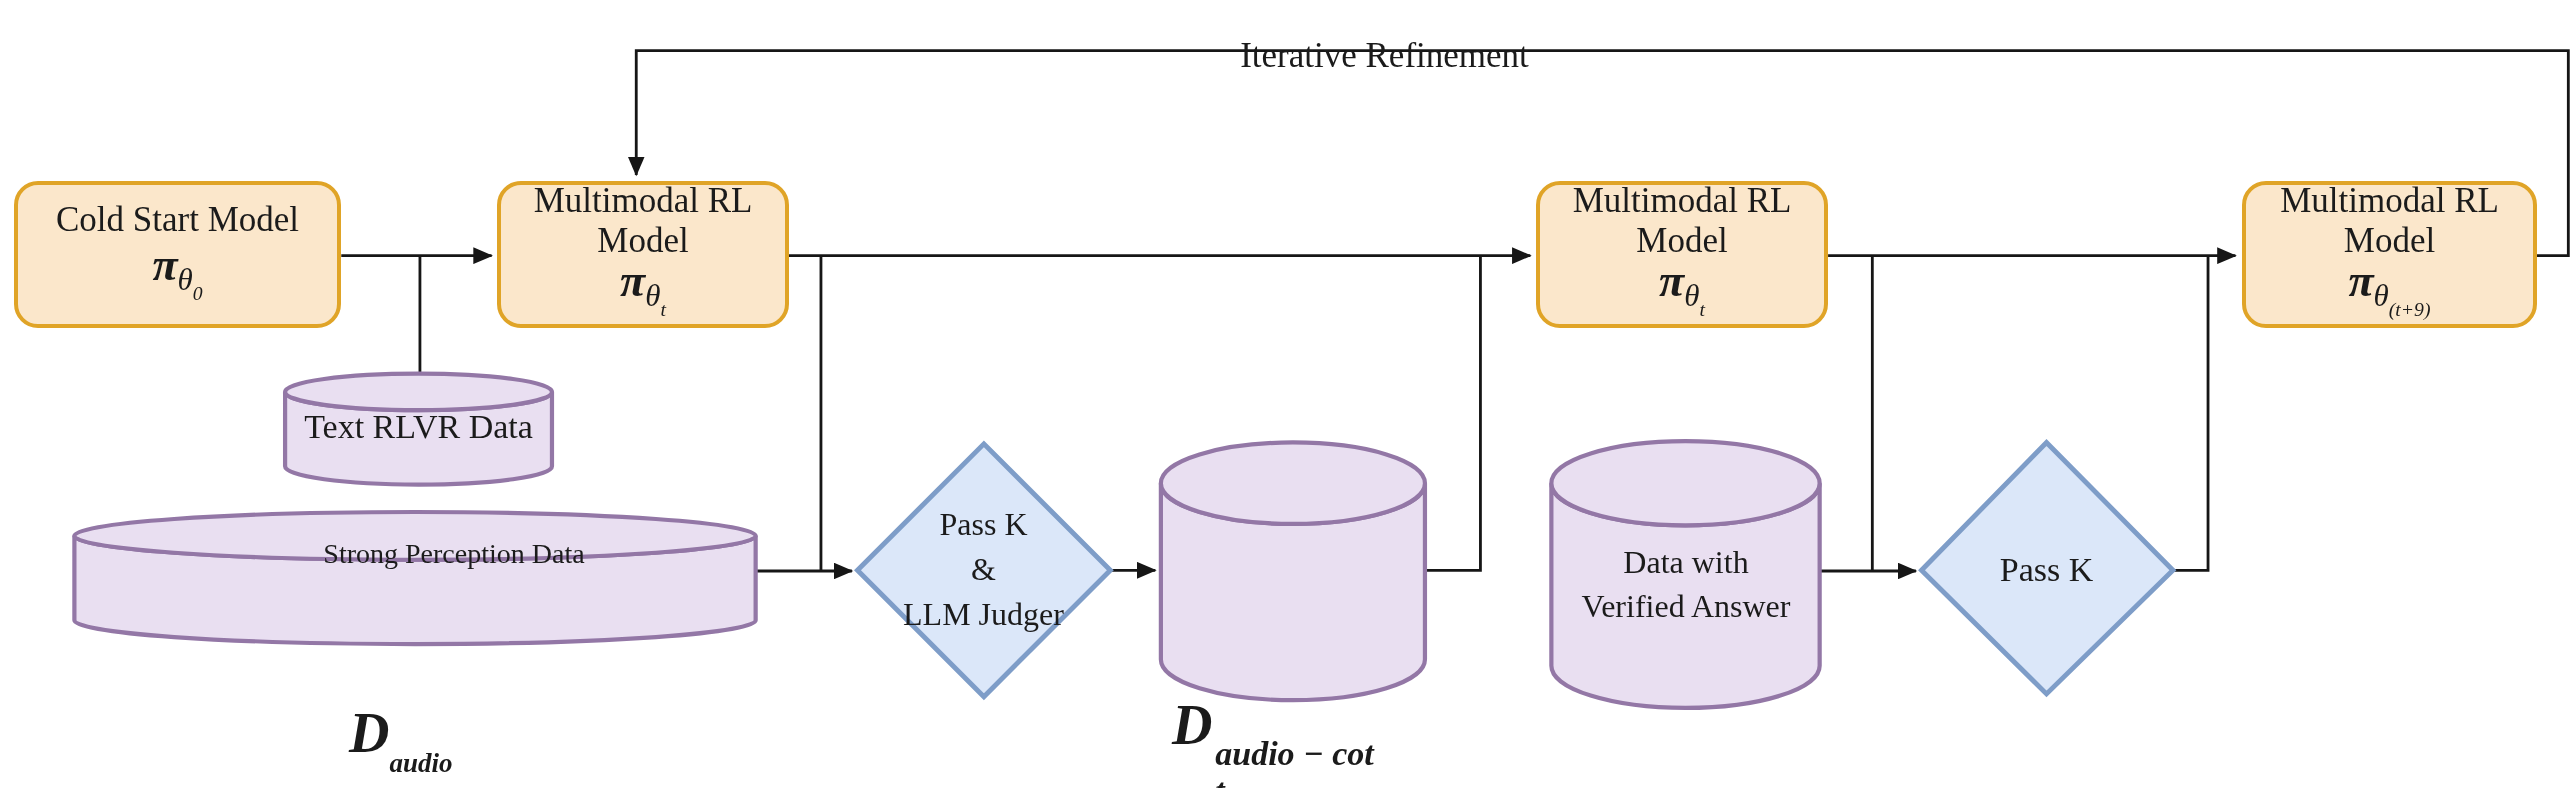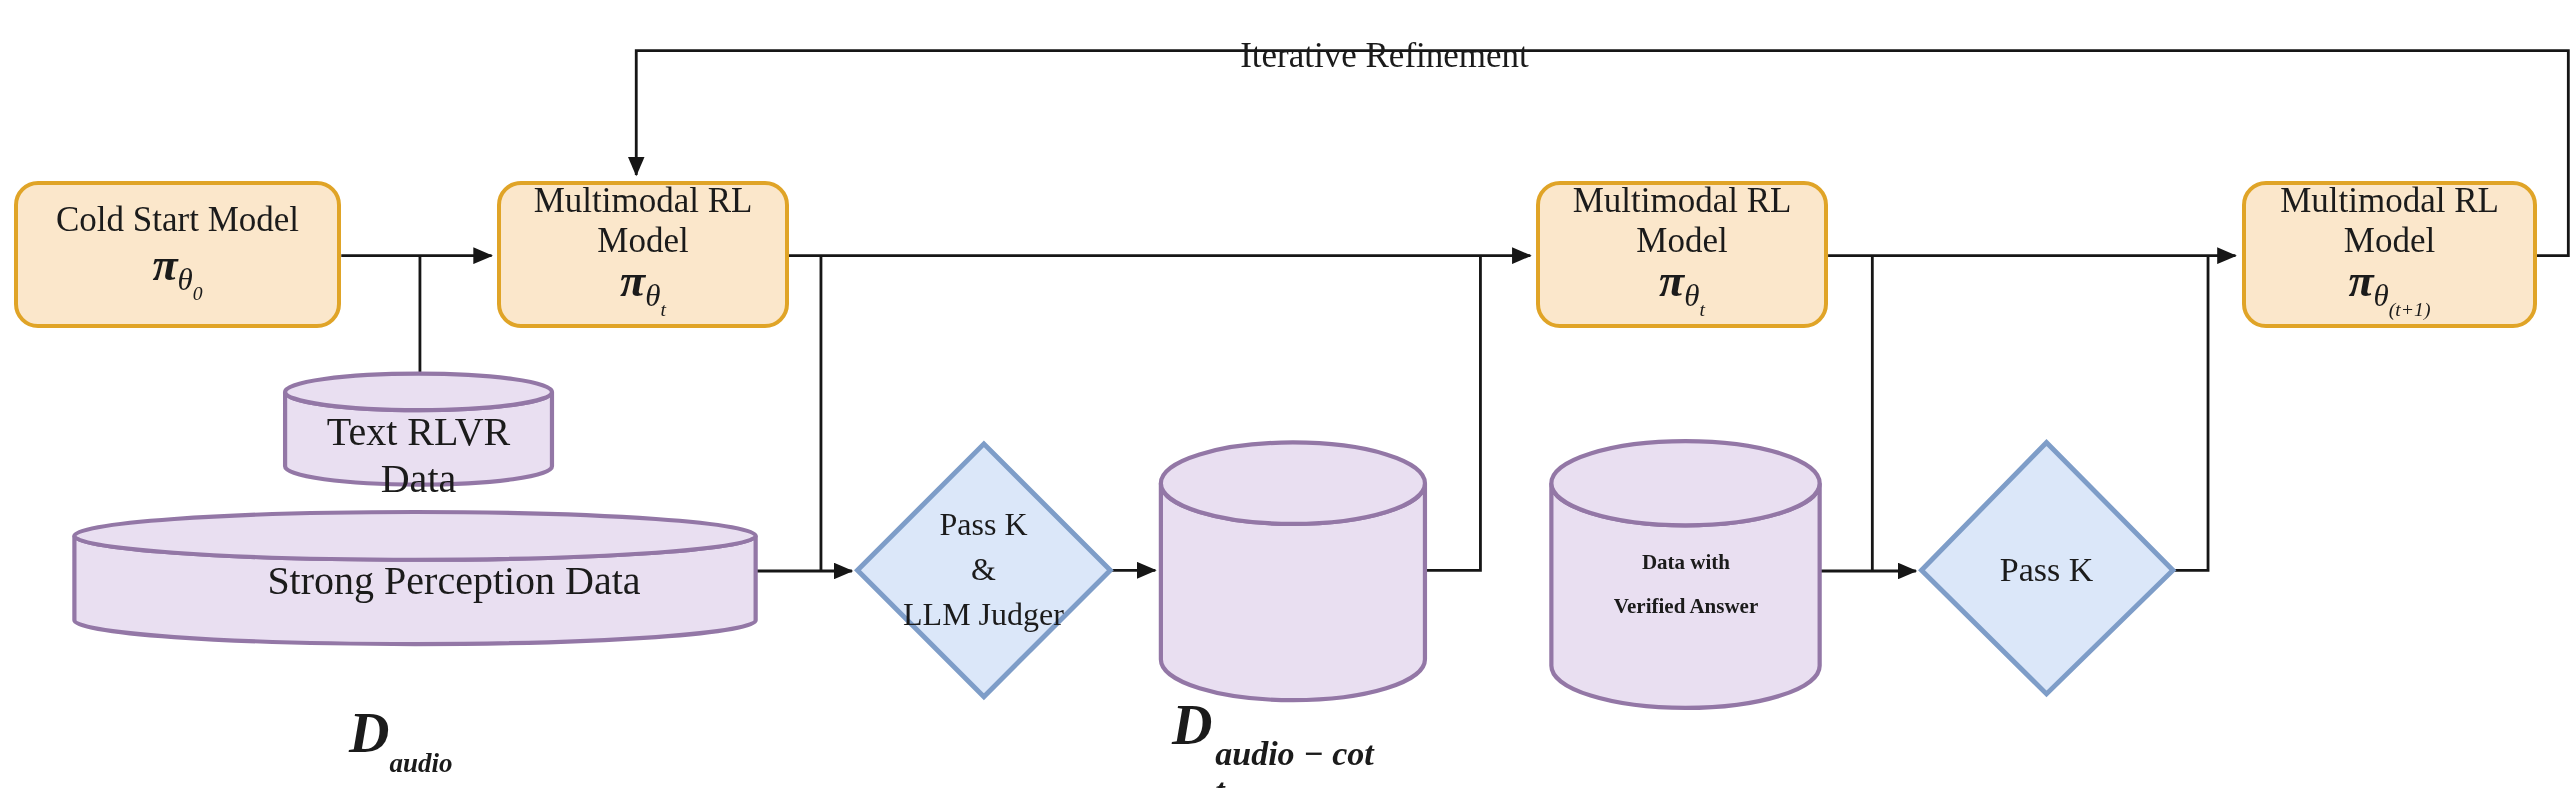--- a/index.html
+++ b/index.html
@@ -56,24 +56,24 @@
   .idx   { font-style: italic; font-size: 19.7px; vertical-align: -19.7px; }
   .box-cold .bl { margin-top: 4.2px; }
   .box-cold .formula { margin-top: 4px; }
 
   
   .shape-label {
     position: absolute;
     text-align: center;
     color: var(--text);
   }
-  .lbl-text-rlvr   { left: 285px;  top: 408px; width: 267px; font-size: 40px; }
-  .lbl-strong      { left: 74px;  top: 557px; width: 760px; font-size: 40px; }
+  .lbl-text-rlvr   { left: 285px;  top: 408px; width: 267px; font-size: 34px; }
+  .lbl-strong      { left: 74px;  top: 538px; width: 760px; font-size: 28px; }
   .lbl-selfdist    { left: 1159px; top: 502px; width: 267px; font-size: 31px; line-height: 41px; }
-  .lbl-verified    { left: 1552px; top: 540px; width: 268px; font-size: 21px; line-height: 44px; font-weight: bold; }
+  .lbl-verified    { left: 1552px; top: 540px; width: 268px; font-size: 32px; line-height: 44px; }
   .lbl-judger      { left: 878px; top: 502px; width: 211px; font-size: 32px; line-height: 45px; }
   .lbl-passk       { left: 1941px; top: 551px; width: 211px; font-size: 34px; }
 
   
   .dataset-label { position: absolute; white-space: nowrap; }
   .dsym {
     font-style: italic; font-weight: bold;
     font-size: 56px; line-height: 56px;
   }
   .lbl-d-audio { left: 349px; top: 705px; }
@@ -173,21 +173,21 @@
 
   <div class="model-box" style="left:1536px; top:181px; width:292px;">
     <div class="bl">Multimodal RL</div>
     <div class="bl">Model</div>
     <div class="formula"><span class="pi">π</span><span class="theta">θ</span><span class="idx">t</span></div>
   </div>
 
   <div class="model-box" style="left:2242px; top:181px; width:295px;">
     <div class="bl">Multimodal RL</div>
     <div class="bl">Model</div>
-    <div class="formula"><span class="pi">π</span><span class="theta">θ</span><span class="idx">(t+1)</span></div>
+    <div class="formula"><span class="pi">π</span><span class="theta">θ</span><span class="idx">(t+9)</span></div>
   </div>
 
   <div class="shape-label lbl-text-rlvr">Text RLVR Data</div>
 
   <div class="shape-label lbl-strong">Strong Perception Data</div>
 
   <div class="shape-label lbl-judger">
     <div>Pass K</div>
     <div>&amp;</div>
     <div>LLM Judger</div>

